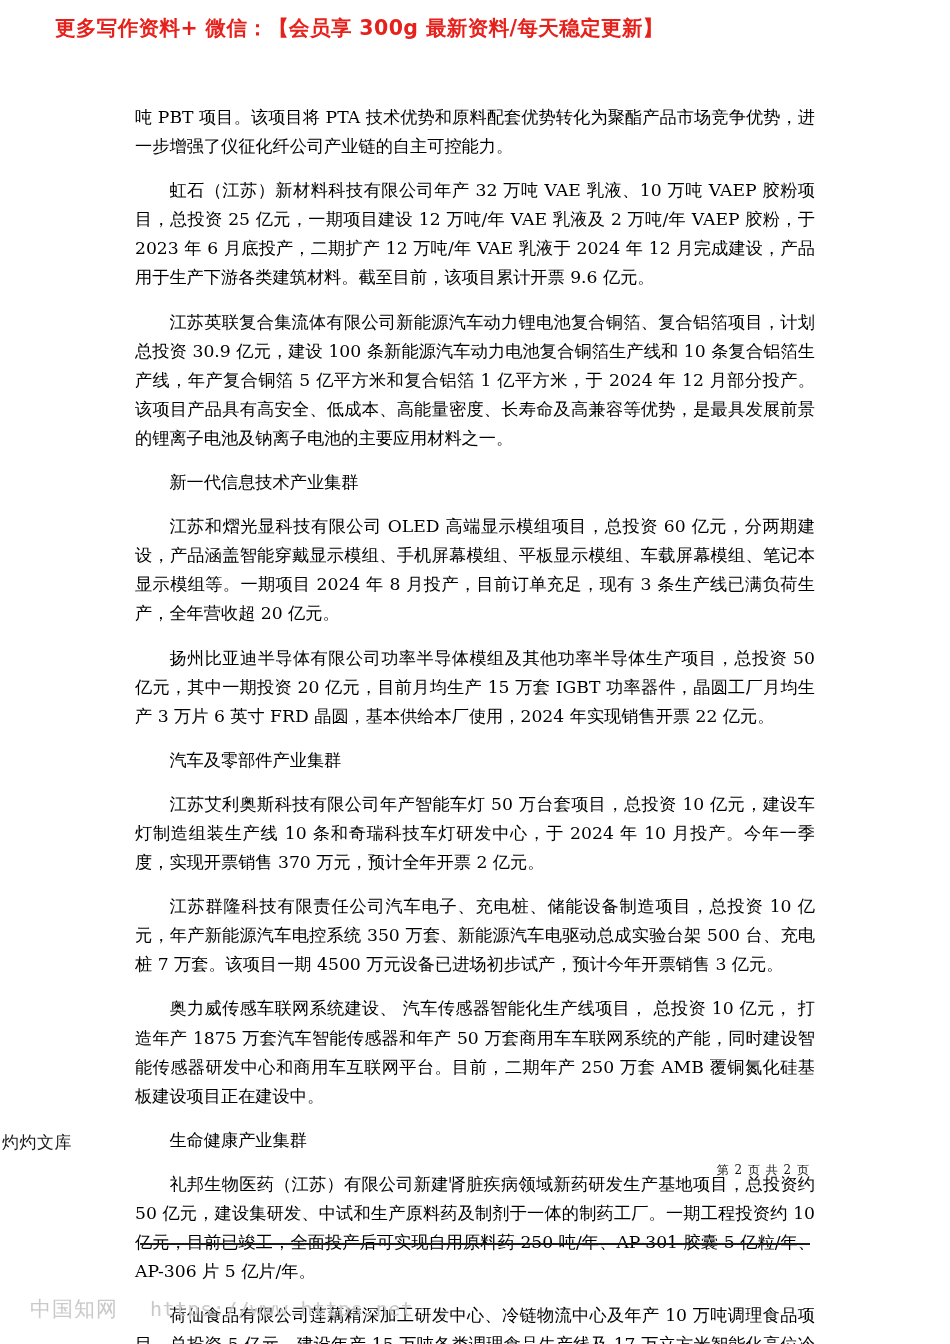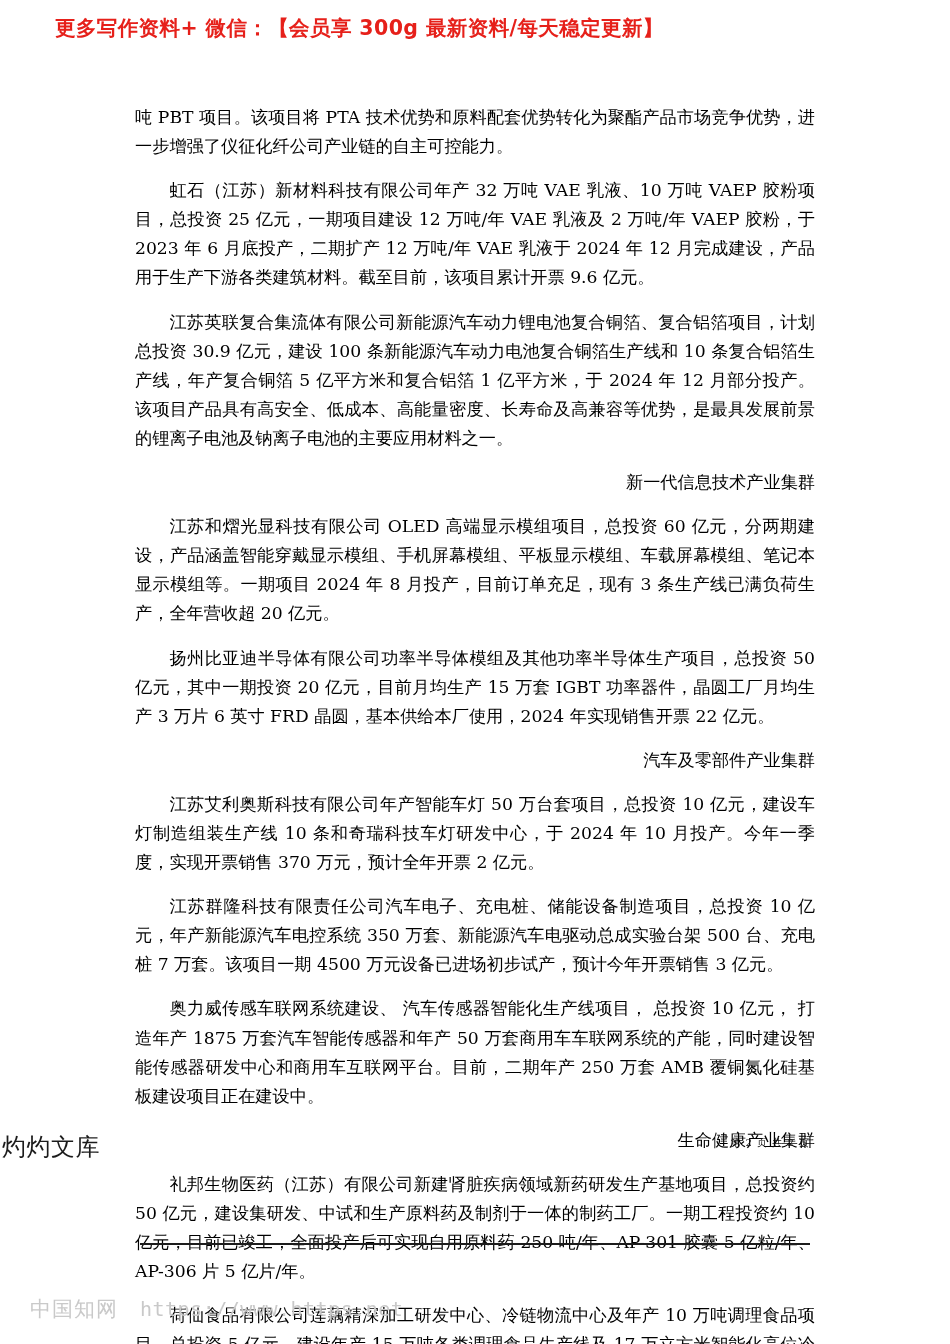--- a/index.html
+++ b/index.html
@@ -43,42 +43,42 @@
     line-height: 29.1px;
     color: #000000;
     text-align: justify;
     text-justify: inter-ideograph;
     text-indent: 2em;
     font-family: "DejaVu Serif", "Liberation Serif", serif;
   }
   .para.no-indent { text-indent: 0; }
   .para.heading {
     text-indent: 2em;
-    text-align: right;
+    text-align: left;
   }
 
   
   .page-number {
     position: absolute;
     left: 0;
-    top: 1136px;
+    top: 1162px;
     width: 810px;
     text-align: right;
-    font-size: 10px;
+    font-size: 12px;
     color: #111;
     font-family: "DejaVu Serif", "Liberation Serif", serif;
     letter-spacing: 1px;
   }
 
   
   .watermark-left {
     position: absolute;
     left: 2px;
     top: 1131px;
-    font-size: 24px;
+    font-size: 17px;
     color: #1b1b1b;
     font-family: Liberation Serif, serif;
     letter-spacing: 0.5px;
   }
 
   
   .bottom-rule {
     position: absolute;
     left: 140px;
     top: 1243px;
@@ -87,21 +87,21 @@
     background: #1c1c1c;
   }
 
   
   .cnki-footer {
     position: absolute;
     left: 30px;
     top: 1295px;
     display: flex;
     align-items: baseline;
-    gap: 22px;
+    gap: 32px;
     color: #c9c9c9;
   }
   .cnki-name {
     font-size: 21px;
     font-family: "DejaVu Serif", "Liberation Serif", serif;
     letter-spacing: 1px;
   }
   .cnki-url {
     font-size: 20px;
     font-family: "DejaVu Sans Mono", "Liberation Mono", monospace;

